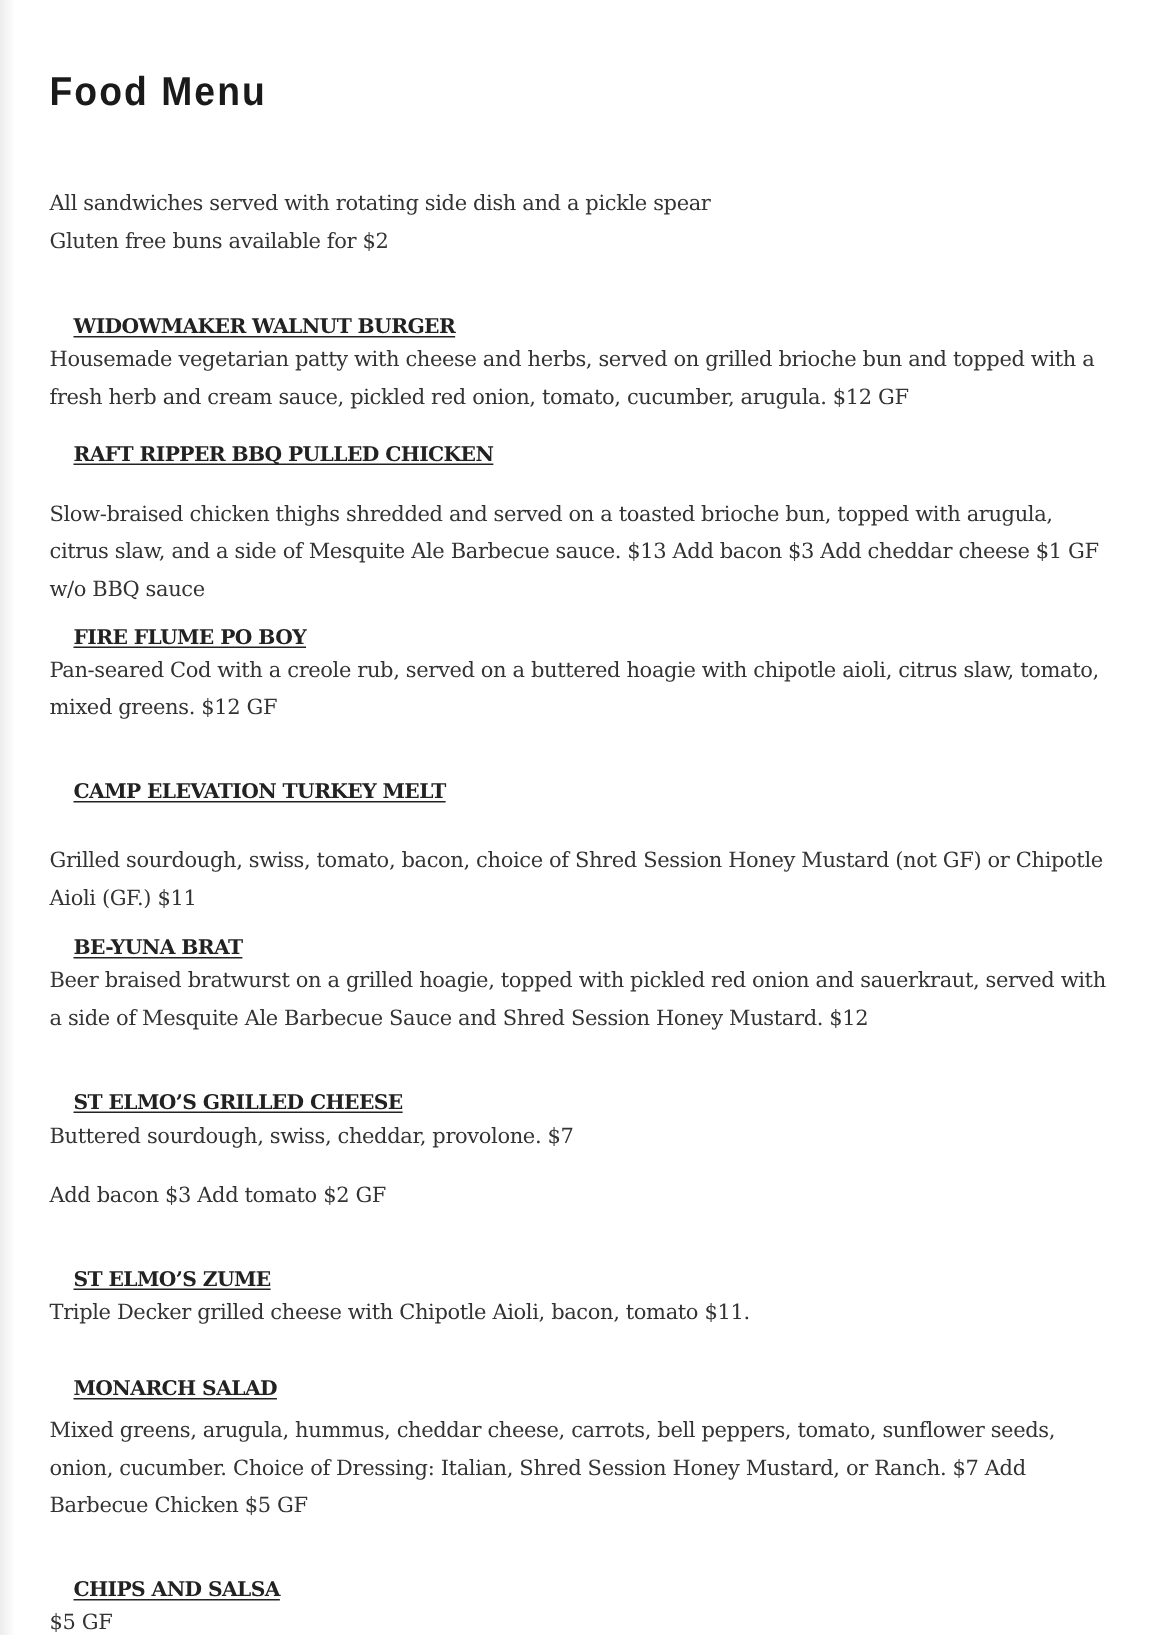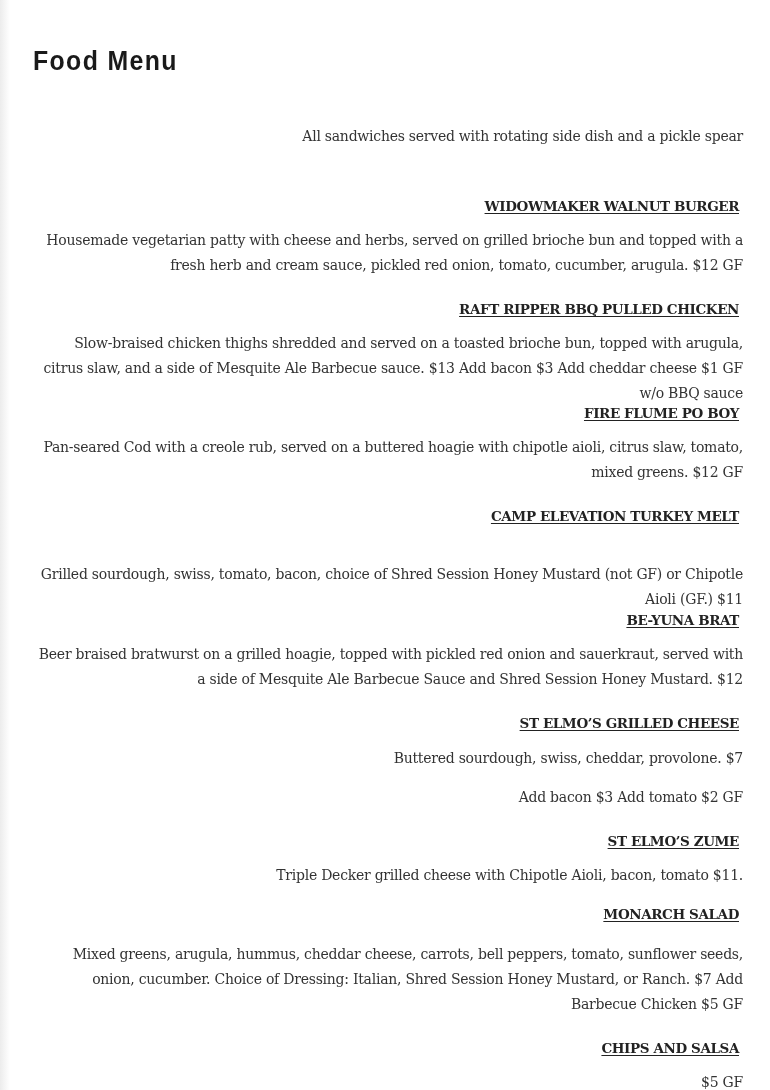--- a/index.html
+++ b/index.html
@@ -24,60 +24,61 @@
       margin: 0;
       font-family: "Liberation Sans", sans-serif;
       font-weight: bold;
       font-size: 27px;
       letter-spacing: 1.5px;
       color: #1a1a1a;
       line-height: 34px;
       transform: scaleX(0.92);
       transform-origin: left center;
     }
-    .block { position: absolute; left: 0; width: 710px; text-align: right; }
+    .block { position: absolute; left: 0; width: 710px; }
     .text {
       font-size: 14px;
       line-height: 25px;
       color: #333333;
       letter-spacing: -0.25px;
       margin: 0;
       white-space: normal;
     }
     .heading {
       font-size: 13.5px;
       font-weight: bold;
       text-decoration: underline;
       text-underline-offset: 2px;
       color: #222222;
       letter-spacing: -0.4px;
       line-height: 20px;
-      margin: 4px;
+      margin: 16px;
     }
   </style>
 </head>
 <body>
 
 <div class="edge-shadow"></div>
 
 <div class="page">
   <h1 class="page-title">Food Menu</h1>
 
   <div class="block" style="top:124px">
     <p class="text">All sandwiches served with rotating side dish and a pickle spear</p>
+    <p class="text">Gluten free buns available for $2</p>
   </div>
 
   <div class="block" style="top:192px">
     <p class="heading">WIDOWMAKER WALNUT BURGER</p>
   </div>
   <div class="block" style="top:228px">
     <p class="text">Housemade vegetarian patty with cheese and herbs, served on grilled brioche bun and topped with a fresh herb and cream sauce, pickled red onion, tomato, cucumber, arugula. $12 GF</p>
   </div>
 
-  <div class="block" style="top:295px">
+  <div class="block" style="top:277px">
     <p class="heading">RAFT RIPPER BBQ PULLED CHICKEN</p>
   </div>
   <div class="block" style="top:331px">
     <p class="text">Slow-braised chicken thighs shredded and served on a toasted brioche bun, topped with arugula, citrus slaw, and a side of Mesquite Ale Barbecue sauce. $13 Add bacon $3 Add cheddar cheese $1 GF w/o BBQ sauce</p>
   </div>
 
   <div class="block" style="top:399px">
     <p class="heading">FIRE FLUME PO BOY</p>
   </div>
   <div class="block" style="top:435px">

